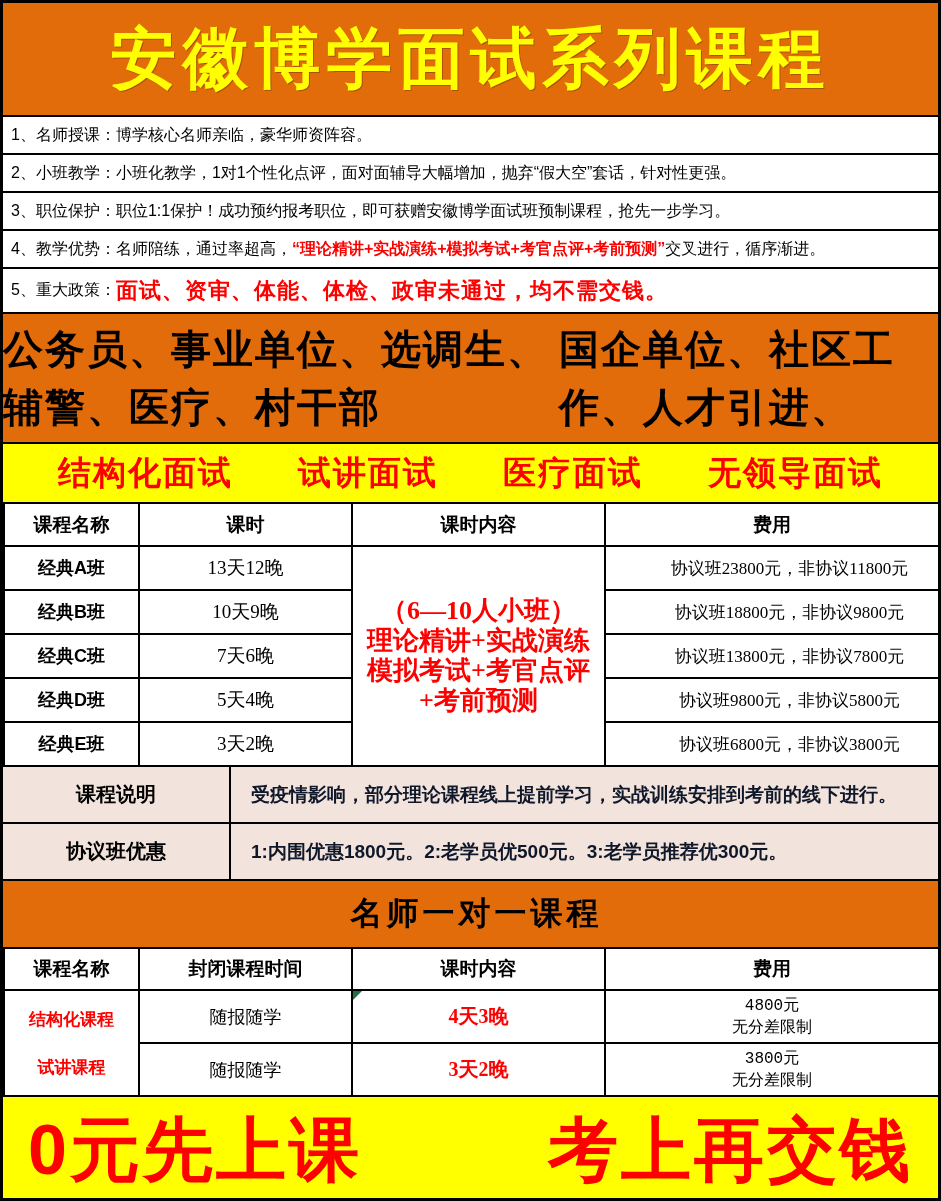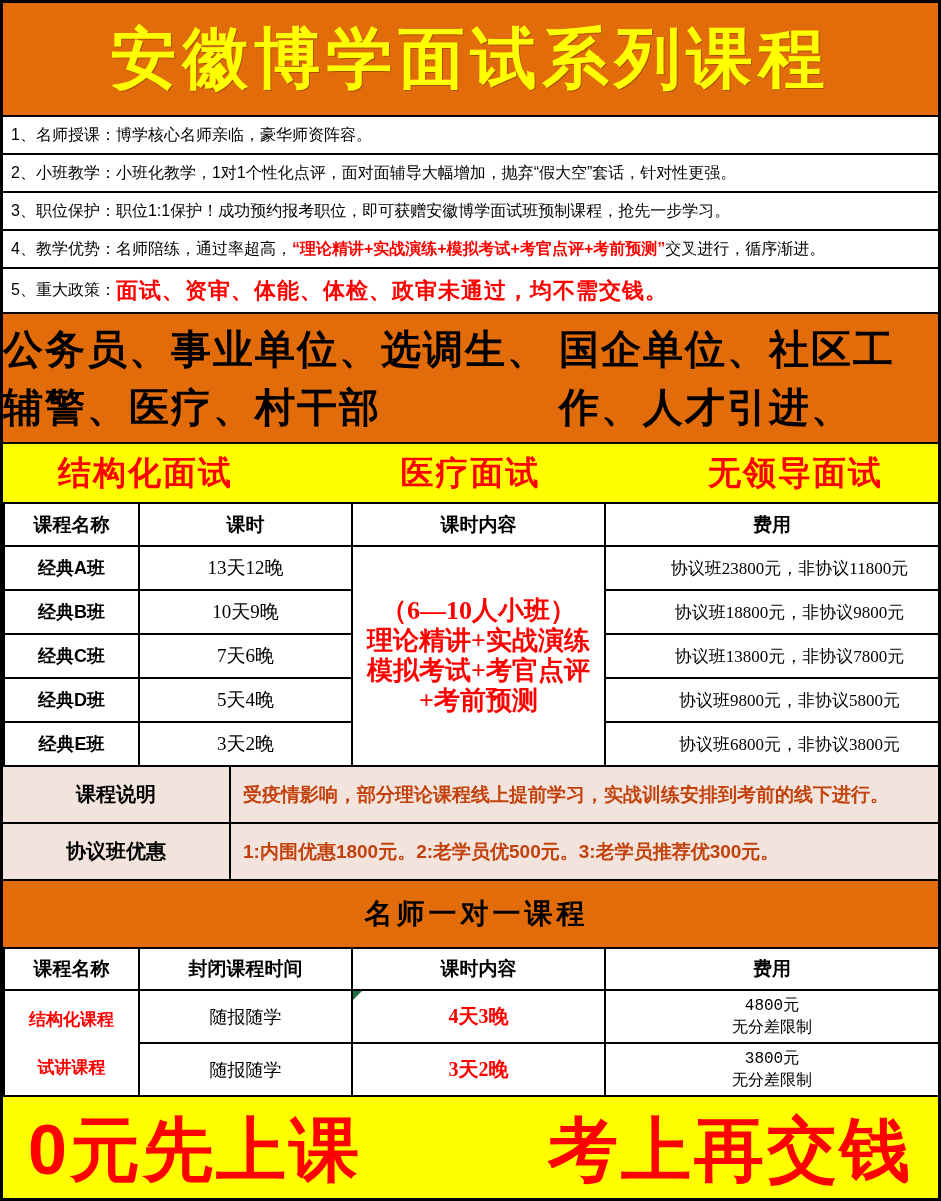--- a/index.html
+++ b/index.html
@@ -56,28 +56,28 @@
     font-family:Liberation Serif, serif;
   }
   
   .notes { height:114px; background:var(--notebg); }
   .nrow { height:57px; display:flex; border-bottom:2px solid #000; }
   .nlabel {
     width:228px; border-right:2px solid #000; display:flex; align-items:center;
     justify-content:center; font-size:20px; font-weight:bold; color:#000;
   }
   .ntext {
-    flex:1; display:flex; align-items:center; padding-left:12px;
-    color:#c2410c; font-weight:bold; font-size:19px; white-space:nowrap;
+    flex:1; display:flex; align-items:center; padding-left:20px;
+    color:#0f172a; font-weight:bold; font-size:19px; white-space:nowrap;
   }
   
   .oneone {
     height:66px; background:var(--orange); display:flex; align-items:center; justify-content:center;
   }
-  .oneone .otitle { color:#000; font-weight:bold; font-size:28px; letter-spacing:4px;margin-left:12px; }
+  .oneone .otitle { color:#000; font-weight:bold; font-size:32px; letter-spacing:4px;margin-left:12px; }
   .t2 th { height:42px; font-size:19px; font-weight:bold; color:#000; }
   .t2 td { height:52px; }
   .oname-cell { padding:4px 0; }
   .oname {
     color:#FE0000; font-weight:bold; font-size:17px; display:flex; align-items:center;
     justify-content:center; height:48px;
   }
   .otime { font-size:18px; color:#000; }
   .ocontent { color:#FE0000; font-weight:bold; font-size:20px; position:relative;
     font-family:"Liberation Serif", serif; }
@@ -130,20 +130,21 @@
     </div>
   </div>
 
   <div class="audience">
     <div class="aline">公务员、事业单位、选调生、辅警、医疗、村干部</div>
     <div class="aline">国企单位、社区工作、人才引进、</div>
   </div>
 
   <div class="types">
     <span class="ttype">结构化面试</span>
+    <span class="ttype">试讲面试</span>
     <span class="ttype">医疗面试</span>
     <span class="ttype">无领导面试</span>
   </div>
 
   <table class="t1">
     <colgroup>
         <col style="width:135px">
         <col style="width:213px">
         <col style="width:253px">
         <col style="width:334px">

